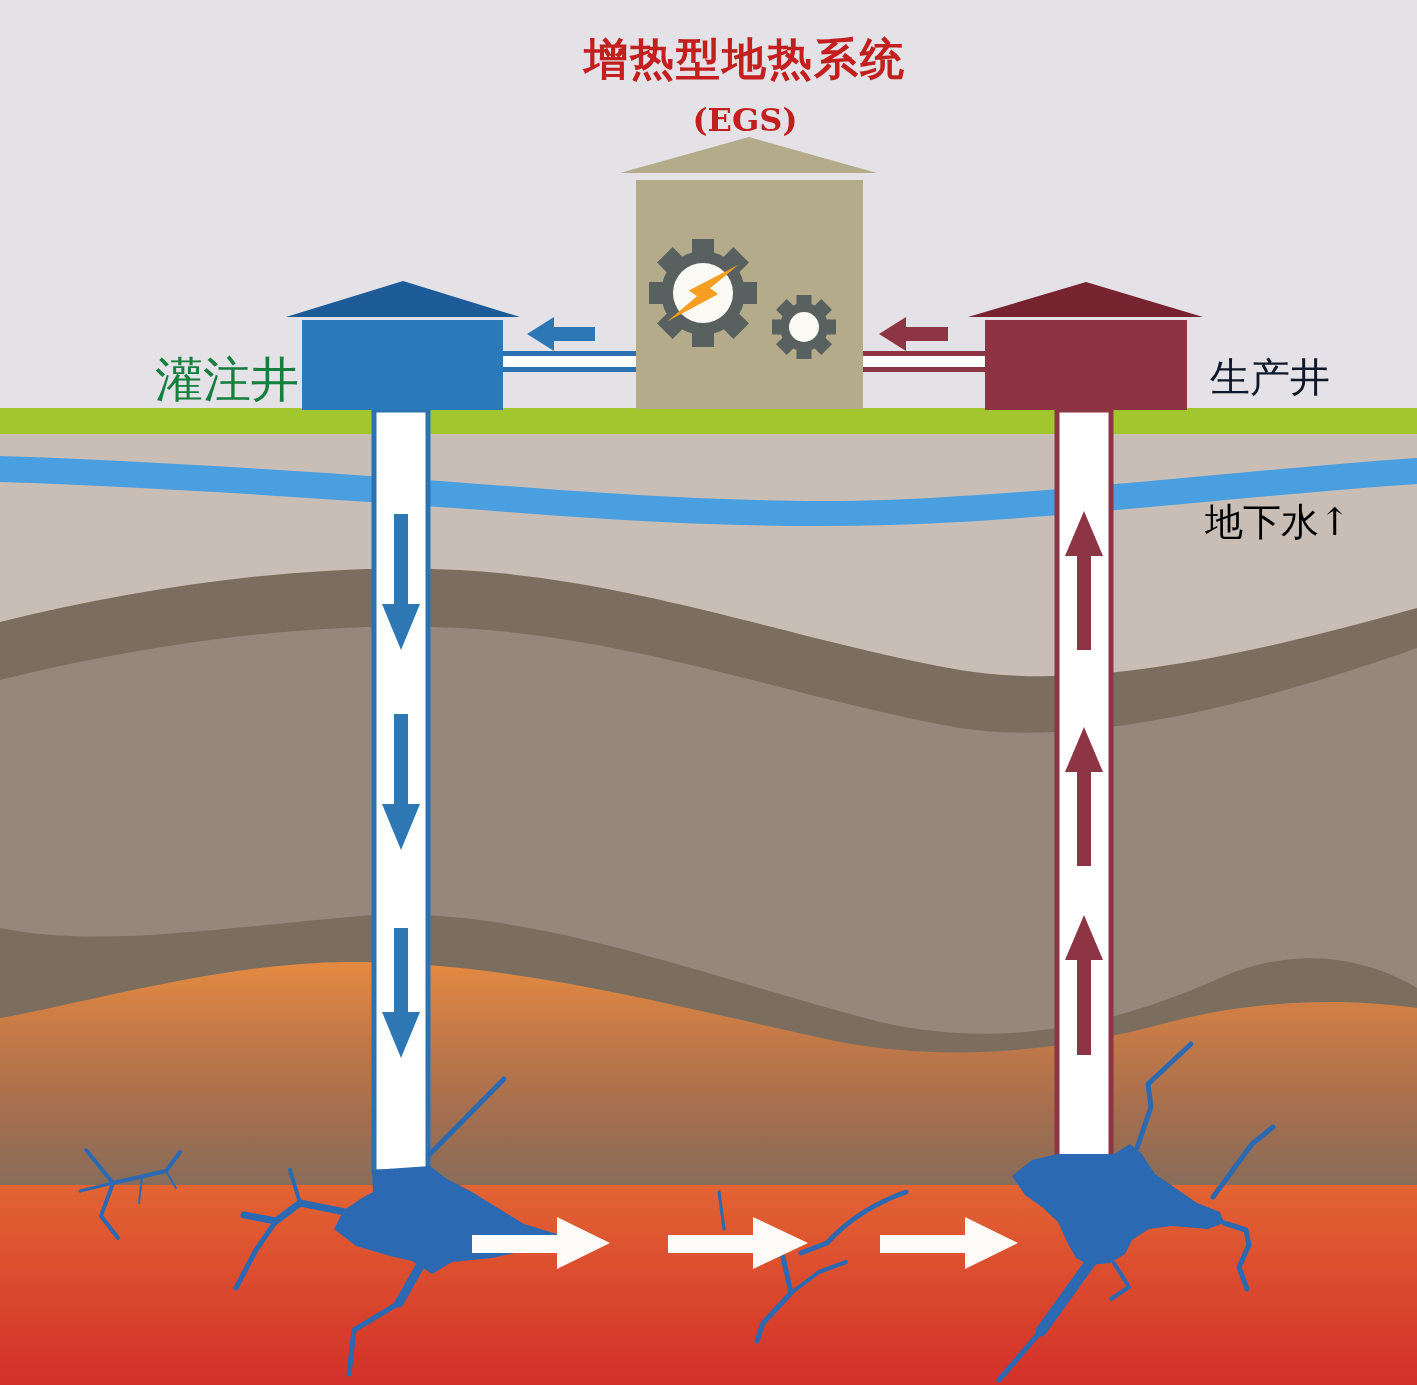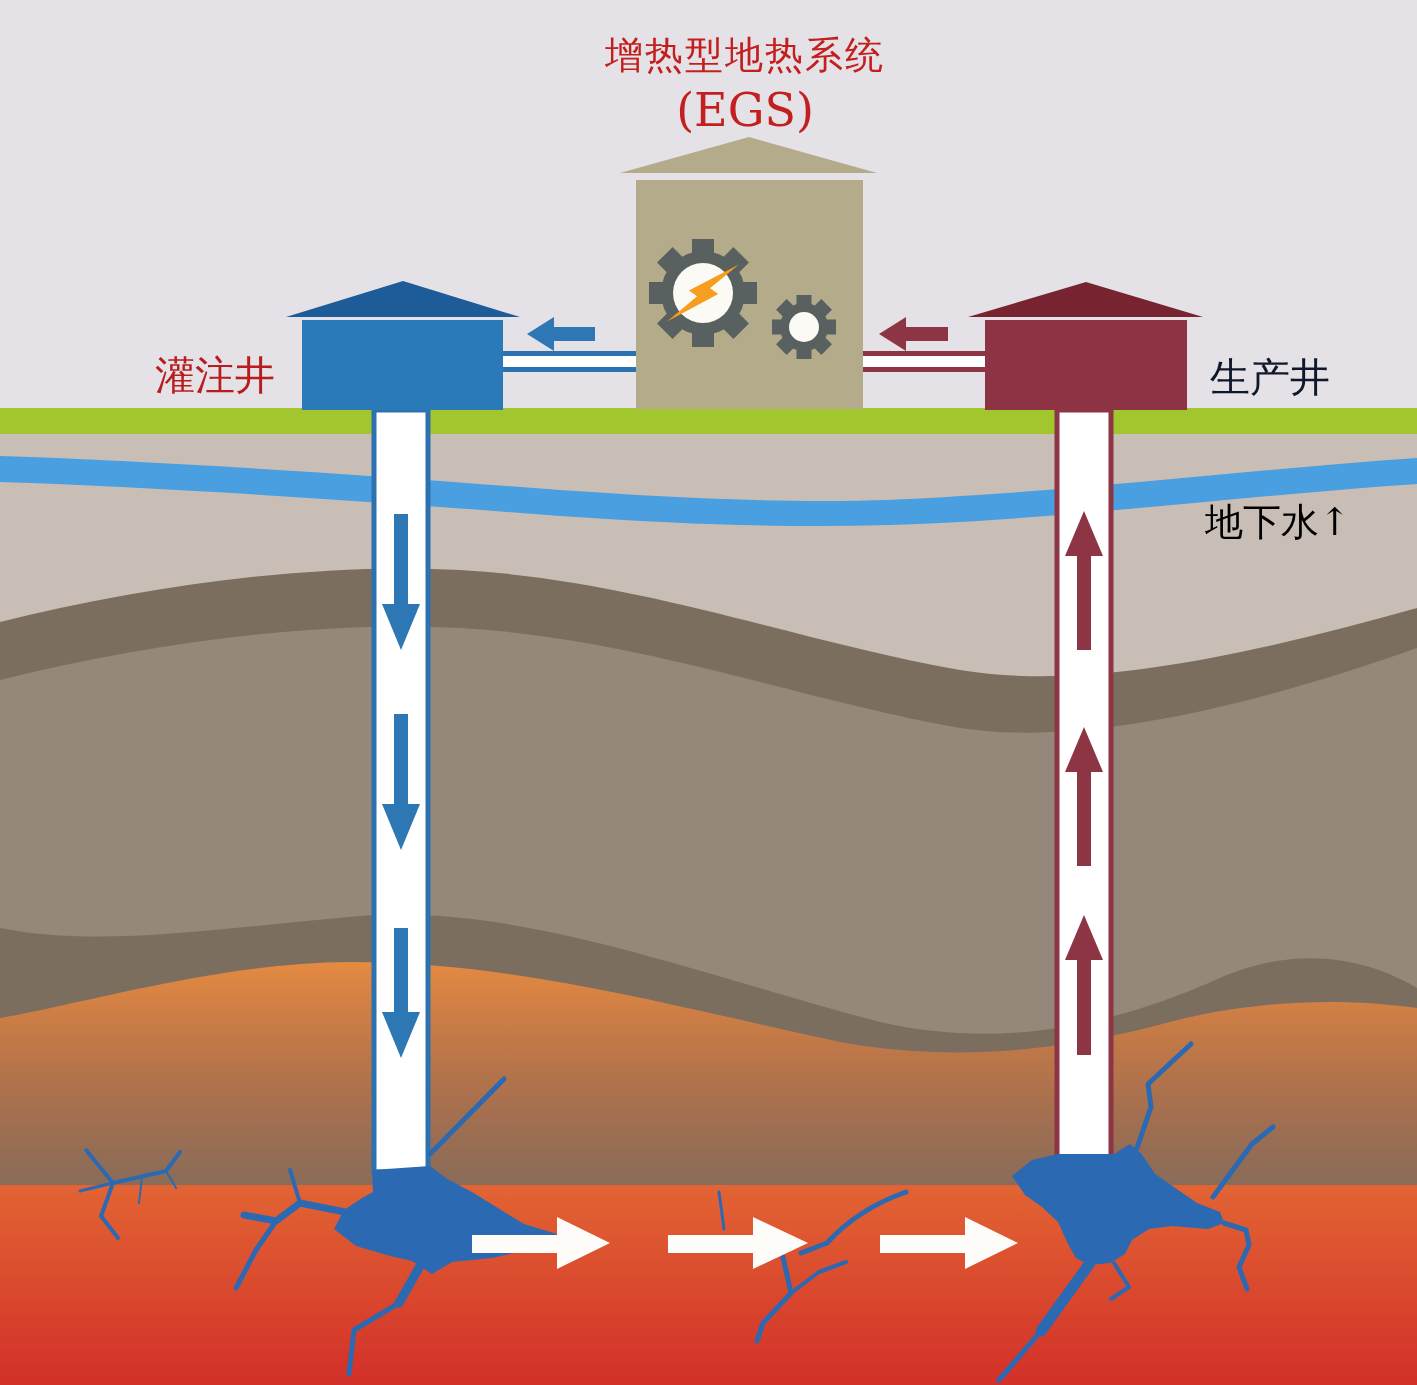--- a/index.html
+++ b/index.html
@@ -6,23 +6,23 @@
   .stage{
     position:relative;
     width:1417px;height:1385px;
     overflow:hidden;
     font-family:"DejaVu Serif","Liberation Serif",serif;
     background:#e4e2e6;
   }
   .stage svg{position:absolute;left:0;top:0;}
   .lbl{position:absolute;white-space:nowrap;line-height:1.15;}
   .title-wrap{position:absolute;left:445px;top:30px;width:600px;text-align:center;color:#c41f1f;}
-  .title-line1{font-size:38px;letter-spacing:2px;font-weight:normal;}
-  .title-line2{font-size:46px;margin-top:2px;font-weight:normal;}
-  .lbl-injection{left:155px;top:352px;font-size:40px;color:#b91c1c;}
+  .title-line1{font-size:44px;letter-spacing:2px;font-weight:bold;}
+  .title-line2{font-size:32px;margin-top:12px;font-weight:bold;}
+  .lbl-injection{left:155px;top:352px;font-size:48px;color:#15803d;}
   .lbl-production{left:1210px;top:354px;font-size:40px;color:#0f172a;}
   .lbl-groundwater{left:1205px;top:501px;font-size:38px;color:#000000;}
   .lbl-hotrock{left:34px;top:1294px;font-size:44px;color:#f7f3e8;letter-spacing:5px;}
 </style>
 </head>
 <body>
 
 <div class="stage">
 
 <svg width="1417" height="1385" viewBox="0 0 1417 1385">

